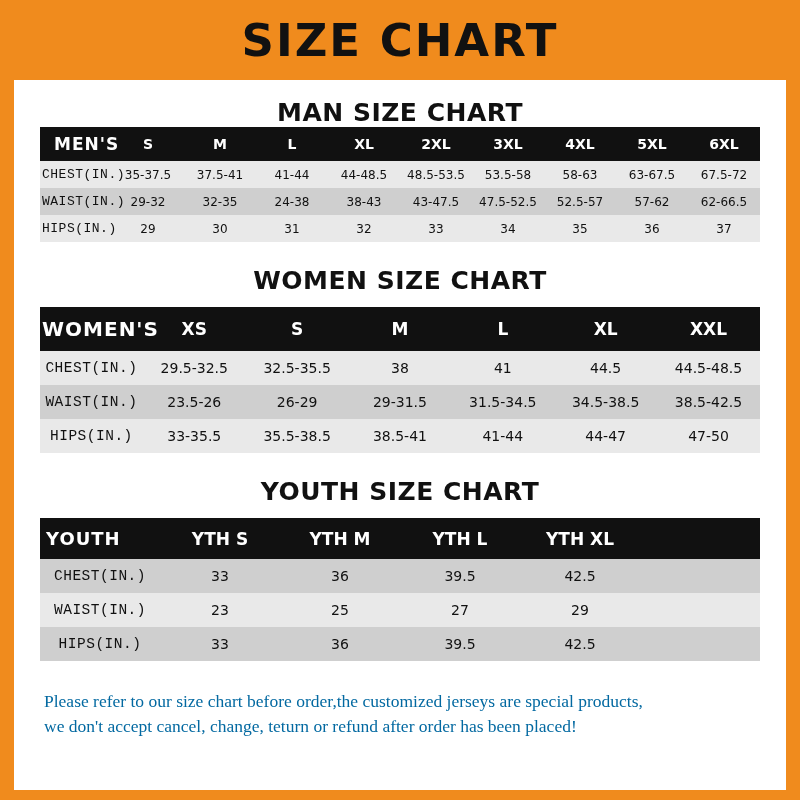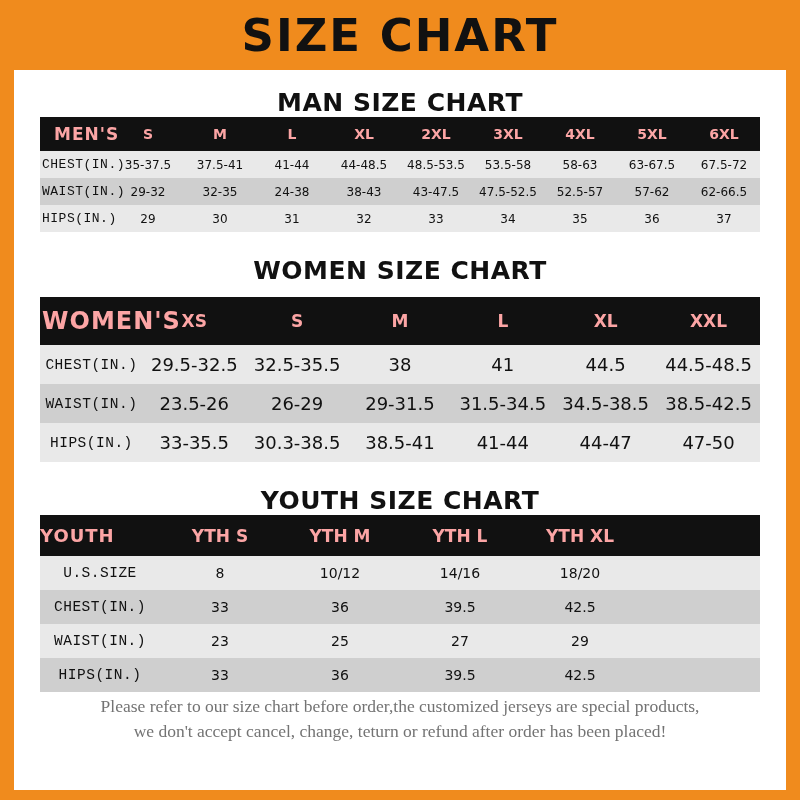--- a/index.html
+++ b/index.html
@@ -17,21 +17,21 @@
     position: relative;
     width: 800px;
     height: 800px;
     background: #ffffff;
     box-sizing: border-box;
     border-left: 14px solid #f08b1d;
     border-right: 14px solid #f08b1d;
   }
   .header-banner {
     background: #f08b1d;
-    height: 70px;
+    height: 80px;
     display: flex;
     align-items: center;
     justify-content: center;
     margin: 0 -14px;
   }
   .header-title {
     font-family: "DejaVu Sans", sans-serif;
     font-weight: bold;
     font-size: 45px;
     letter-spacing: 2px;
@@ -44,39 +44,39 @@
   .section-title {
     text-align: center;
     font-family: "DejaVu Sans", sans-serif;
     font-weight: bold;
     font-size: 25px;
     color: #111111;
     letter-spacing: 0.5px;
   }
   .t-man { margin-top: 18px; margin-bottom: 0; }
   .t-women { margin-top: 24px; margin-bottom: 12px; }
-  .t-youth { margin-top: 24px; }
+  .t-youth { margin-top: 24px; margin-bottom: 12px; }
 
   table.size-table {
     width: 100%;
     border-collapse: collapse;
     table-layout: fixed;
   }
   table.size-table th,
   table.size-table td {
     text-align: center;
     font-family: "DejaVu Sans", sans-serif;
     color: #111111;
   }
   
   table.size-table thead tr {
     background: #111111;
   }
   table.size-table thead th {
-    color: #fca5a5;
+    color: #ffffff;
     font-weight: bold;
     padding: 7px 2px;
   }
   table.size-table thead th.rowlabel {
     text-align: left;
     padding-left: 14px;
     letter-spacing: 1px;
   }
   table.size-table tbody td {
     padding: 6px 2px;
@@ -90,41 +90,41 @@
   }
 
   
   #man-table thead th { font-size: 14px; }
   #man-table thead th.rowlabel { font-size: 17px; }
   #man-table tbody td { font-size: 12px; }
   #man-table tbody td.rowlabel { font-size: 13px; }
 
   
   #women-table thead th { font-size: 17px; }
-  #women-table thead th.rowlabel { font-size: 24px; }
-  #women-table tbody td { font-size: 18px; }
+  #women-table thead th.rowlabel { font-size: 20px; }
+  #women-table tbody td { font-size: 14px; }
   #women-table tbody td.rowlabel { font-size: 14.5px; }
   #women-table thead th { padding: 10px 2px; }
   #women-table tbody td { padding: 9px 2px; }
 
   
   #youth-table thead th { font-size: 17px; }
   #youth-table thead th.rowlabel { font-size: 18px; }
   #youth-table tbody td { font-size: 14px; }
   #youth-table tbody td.rowlabel { font-size: 14.5px; }
-  #youth-table thead th { padding: 10px 0; }
+  #youth-table thead th { padding: 10px 6px; }
   #youth-table tbody td { padding: 9px 2px; }
 
   .footer-note {
-    margin-top: 2px;
-    color: #737373;
+    margin-top: 28px;
+    color: #0369a1;
     font-family: "Liberation Serif", serif;
     font-size: 17.5px;
     line-height: 1.45;
-    text-align: center;
+    text-align: left;
     padding: 0 4px;
   }
   .footer-note div { white-space: nowrap; }
   .bottom-strip {
     position: absolute;
     left: -14px;
     right: -14px;
     bottom: 0;
     height: 10px;
     background: #f08b1d;
@@ -225,21 +225,21 @@
           <td>23.5-26</td>
           <td>26-29</td>
           <td>29-31.5</td>
           <td>31.5-34.5</td>
           <td>34.5-38.5</td>
           <td>38.5-42.5</td>
         </tr>
         <tr class="light">
           <td class="rowlabel">HIPS(IN.)</td>
           <td>33-35.5</td>
-          <td>30.3-38.5</td>
+          <td>35.5-38.5</td>
           <td>38.5-41</td>
           <td>41-44</td>
           <td>44-47</td>
           <td>47-50</td>
         </tr>
       </tbody>
     </table>
 
     <div class="section-title t-youth">YOUTH SIZE CHART</div>
     <table class="size-table" id="youth-table">
@@ -247,28 +247,20 @@
         <tr>
           <th class="rowlabel">YOUTH</th>
           <th>YTH S</th>
           <th>YTH M</th>
           <th>YTH L</th>
           <th>YTH XL</th>
           <th></th>
         </tr>
       </thead>
       <tbody>
-        <tr class="light">
-          <td class="rowlabel">U.S.SIZE</td>
-          <td>8</td>
-          <td>10/12</td>
-          <td>14/16</td>
-          <td>18/20</td>
-          <td></td>
-        </tr>
         <tr class="dark">
           <td class="rowlabel">CHEST(IN.)</td>
           <td>33</td>
           <td>36</td>
           <td>39.5</td>
           <td>42.5</td>
           <td></td>
         </tr>
         <tr class="light">
           <td class="rowlabel">WAIST(IN.)</td>

